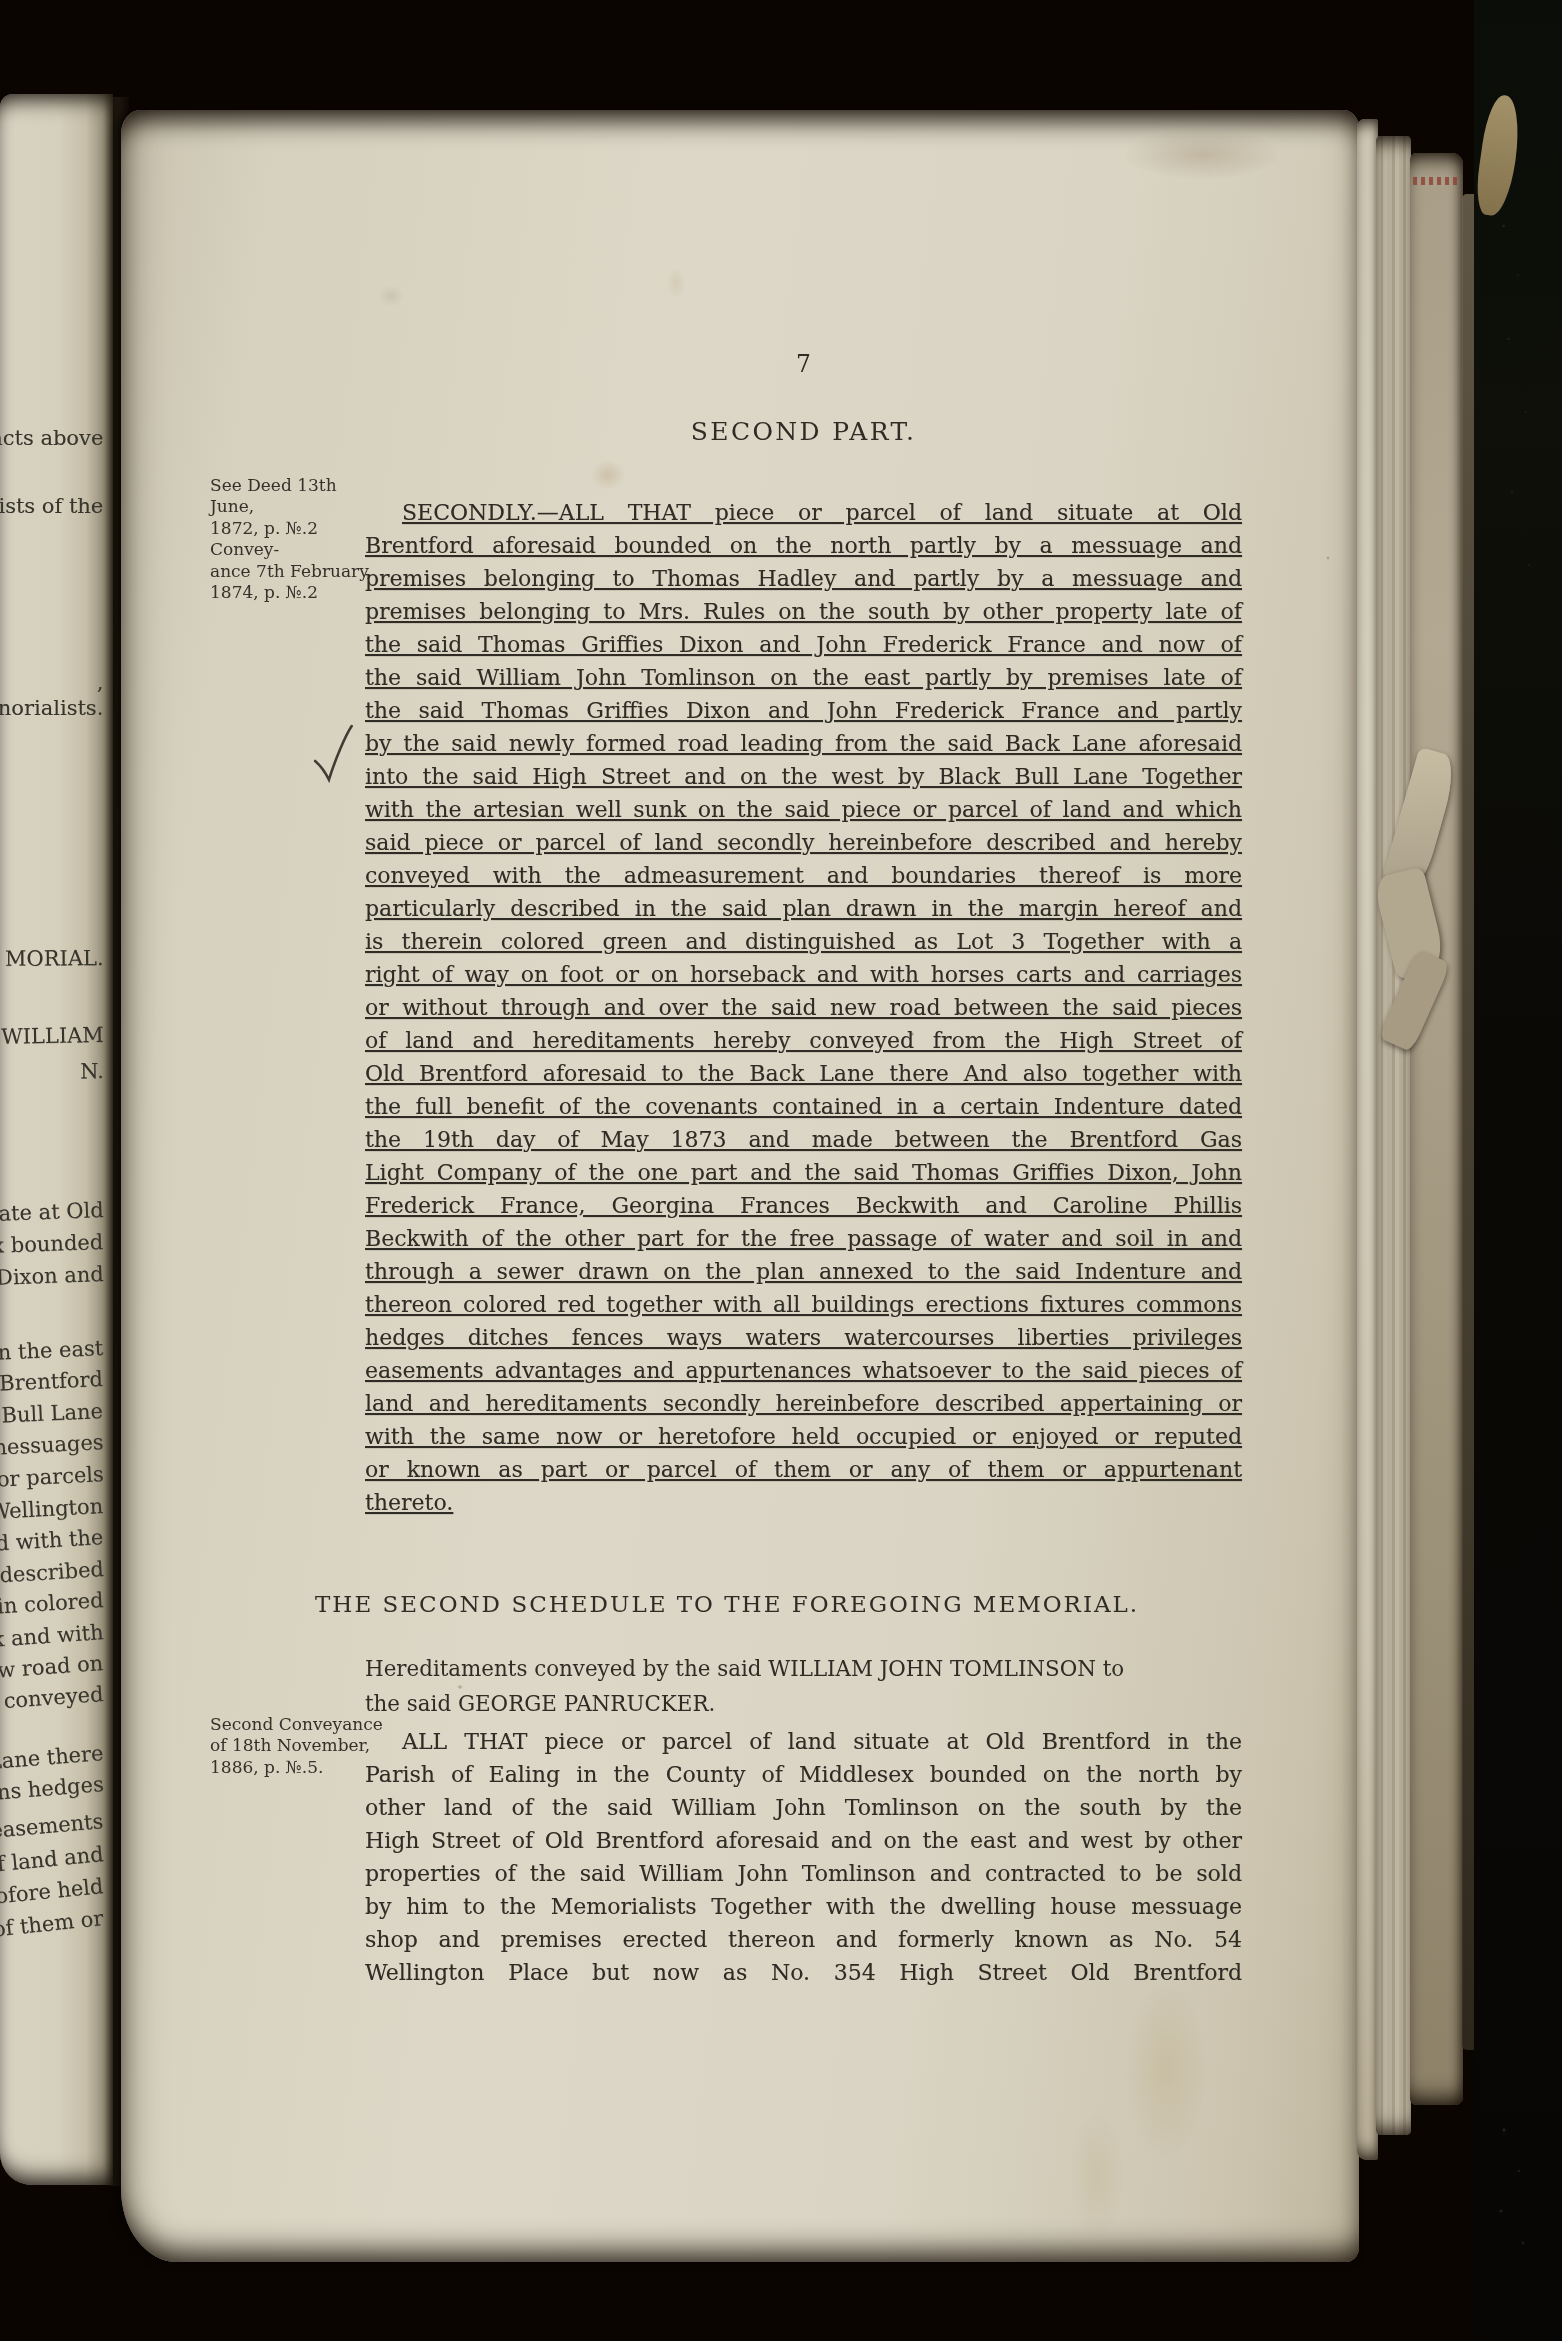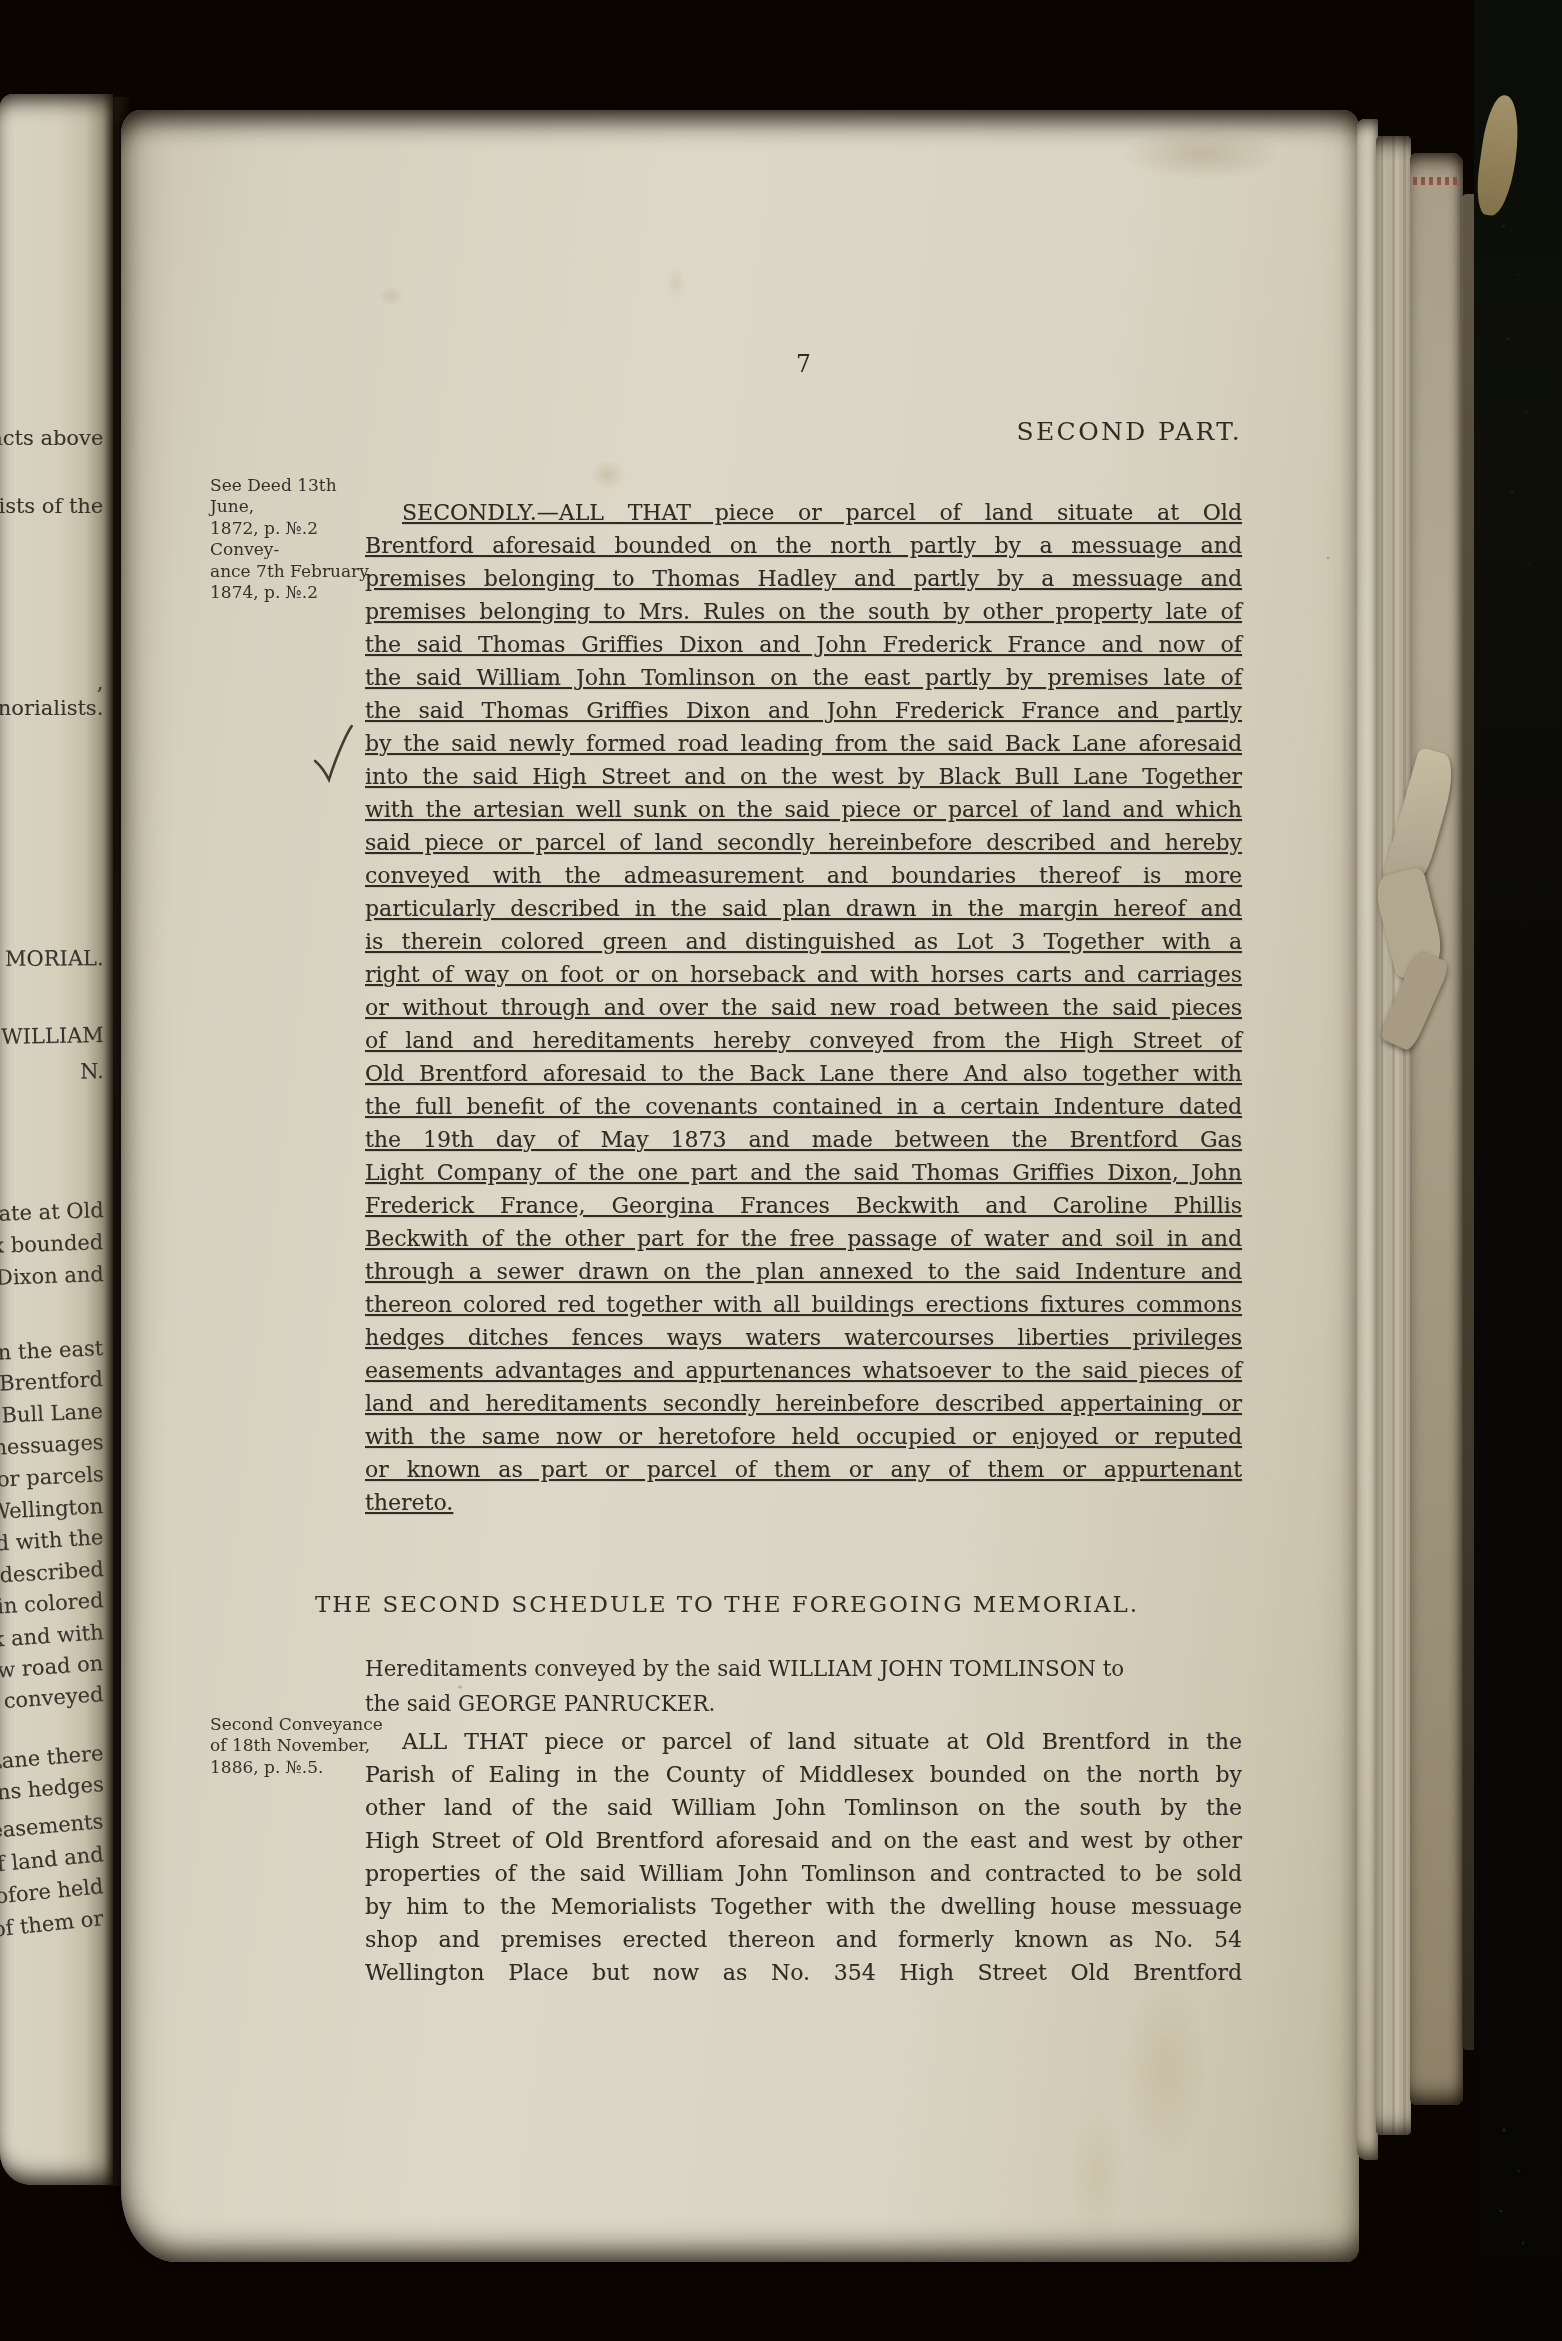--- a/index.html
+++ b/index.html
@@ -31,21 +31,21 @@
     radial-gradient(13px 21px at 555px 173px, rgba(160,120,70,.12), transparent 70%),
     radial-gradient(56px 121px at 1045px 1960px, rgba(168,138,78,.16), transparent 72%),
     radial-gradient(37px 89px at 976px 2065px, rgba(168,138,78,.12), transparent 72%),
     radial-gradient(105px 34px at 1081px 44px, rgba(110,80,45,.2), transparent 75%),
     radial-gradient(3.2px 3.2px at 791px 924px, rgba(70,58,44,.55), transparent 70%),
     radial-gradient(2.4px 2.4px at 1207px 448px, rgba(70,58,44,.5), transparent 70%),
     radial-gradient(4px 3.2px at 339px 1577px, rgba(80,62,45,.4), transparent 70%),
     radial-gradient(18px 14.5px at 270px 186px, rgba(120,90,55,.12), transparent 70%);}
 
   .pagenum{position:absolute;left:244px;top:240px;width:877px;text-align:center;font-size:23.4px;}
-  .part-heading{position:absolute;left:244px;top:307px;width:877px;text-align:right;
+  .part-heading{position:absolute;left:244px;top:307px;width:877px;text-align:center;
     font-size:25px;letter-spacing:2.4px;}
 
   .margin-note{position:absolute;left:89px;width:176px;font-size:17px;line-height:21.4px;color:#34312a;}
   .note1{top:365px;}
   .note2{top:1604px;}
 
   .para{position:absolute;left:244px;width:877px;font-size:22px;
     text-shadow:0.3px 0.4px 0.6px rgba(47,44,37,.3);}
   .para1{top:386px;text-decoration:underline;}
   .para2{top:1615px;}

